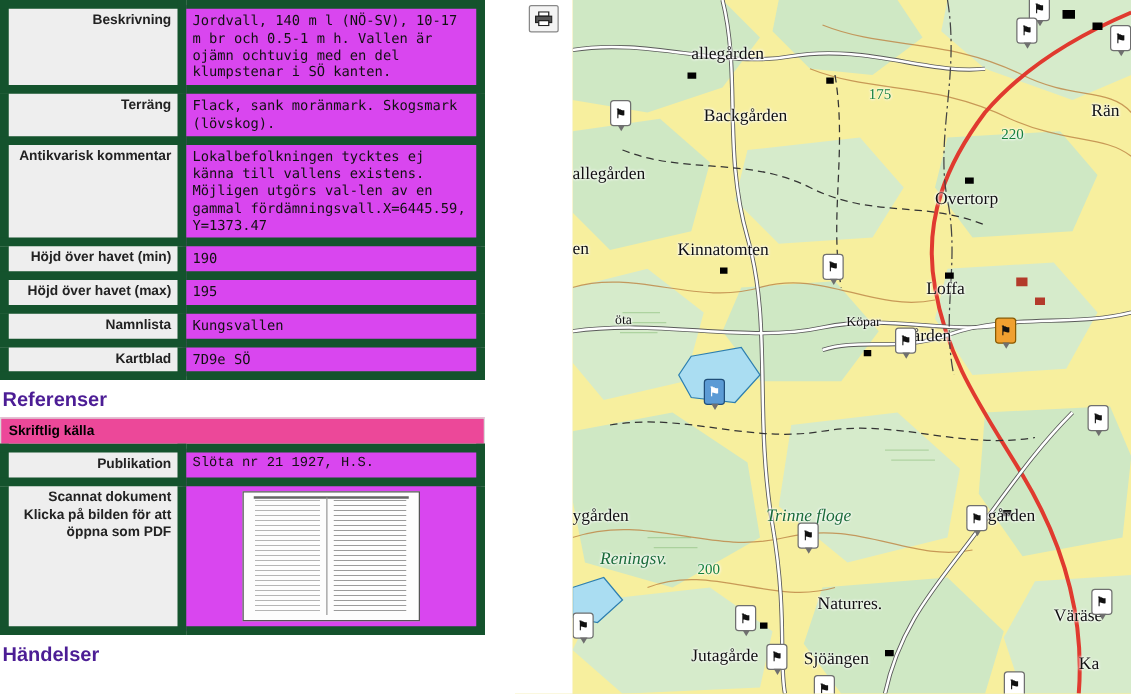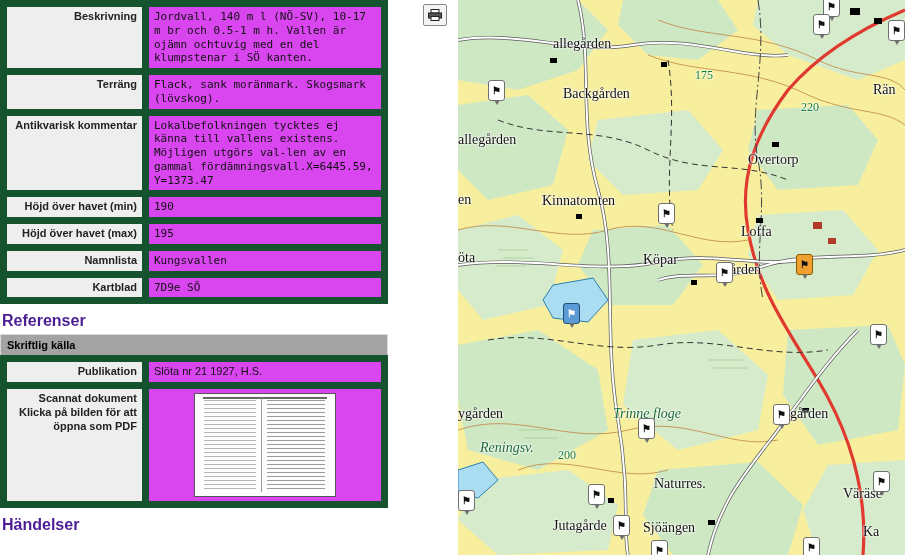--- a/index.html
+++ b/index.html
@@ -51,31 +51,31 @@
     background: #eeeeee;
     color: #222;
   }
   td.val {
     background: #d946ef;
     font-family: "DejaVu Sans Mono", monospace;
     font-size: 10.5px;
     color: #111;
   }
   td.val.plain {
-    font-family: Liberation Sans, sans-serif;
+    font-family: Liberation Mono, monospace;
     font-size: 11px;
   }
   .section-title {
     font-weight: bold;
     font-size: 16px;
     padding: 8px 0 4px 2px;
     color: #4c1d95;
   }
   .subhdr {
-    background: #a3a3a3;
+    background: #ec4899;
     border: 1px solid #d9d9d9;
     border-bottom: none;
     font-weight: bold;
     font-size: 11px;
     padding: 4px 6px;
     width: 388px;
     box-sizing: border-box;
   }
   .doc-thumb {
     width: 140px;
@@ -188,21 +188,21 @@
   .marker.hl .pin  { background: #f0a030; border-color: #8a5a00; }
 
   .maplabel {
     position: absolute;
     font-family: "Liberation Serif", serif;
     color: #111;
     white-space: nowrap;
     z-index: 20;
     text-shadow: 0 0 2px #fff, 0 0 2px #fff, 0 0 3px #fff;
   }
-  .maplabel.big { font-size: 14px; }
+  .maplabel.big { font-size: 11px; padding-left: 34px; }
   .maplabel.med { font-size: 14px; }
   .maplabel.ital { font-style: italic; color: #1a6b3a; text-align: right; }
   .maplabel.brown { color: #15803d; font-size: 12px; }
 </style>
 </head>
 <body>
 
 <div class="app">
 
   <div class="left-pane">

